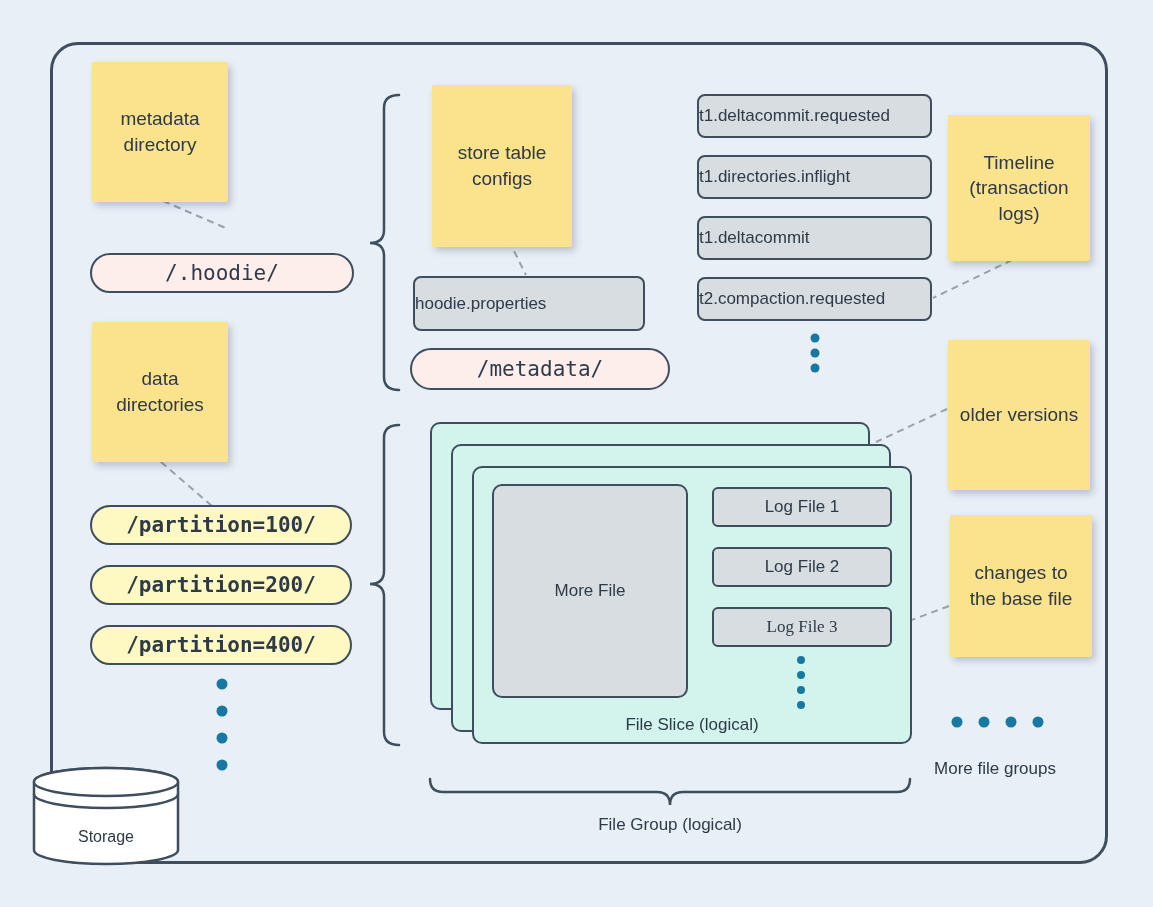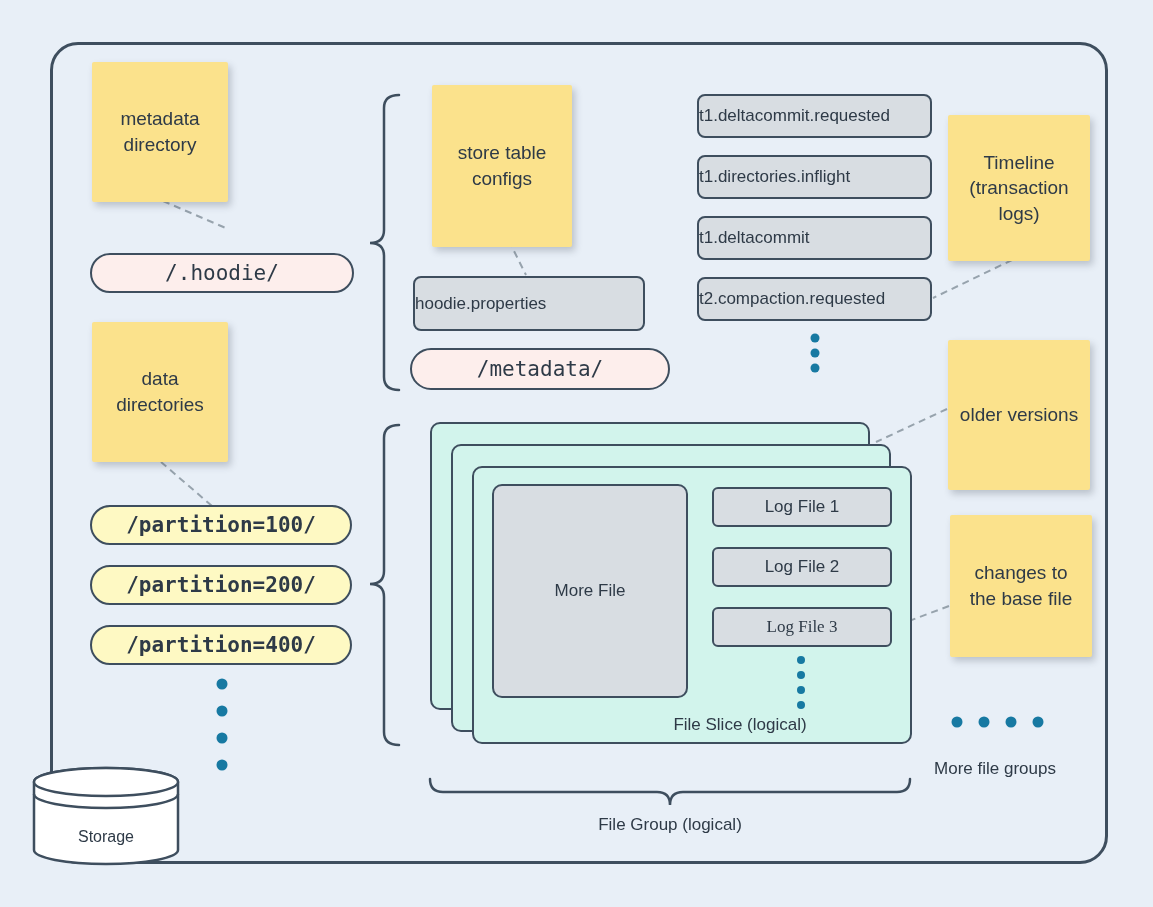--- a/index.html
+++ b/index.html
@@ -77,21 +77,21 @@
 <div class="abs gbox pad" style="left:697px;top:277px;width:235px;height:44px;text-align:right;">t2.compaction.requested</div>
 
 <div class="abs teal" style="left:430px;top:422px;width:440px;height:288px;"></div>
 <div class="abs teal" style="left:451px;top:444px;width:440px;height:288px;"></div>
 <div class="abs teal" style="left:472px;top:466px;width:440px;height:278px;"></div>
 
 <div class="abs gbox center" style="left:492px;top:484px;width:196px;height:214px;border-radius:10px;">More File</div>
 <div class="abs gbox center" style="left:712px;top:487px;width:180px;height:40px;border-radius:6px;">Log File 1</div>
 <div class="abs gbox center" style="left:712px;top:547px;width:180px;height:40px;border-radius:6px;">Log File 2</div>
 <div class="abs gbox center" style="left:712px;top:607px;width:180px;height:40px;border-radius:6px;font-family:Liberation Serif, serif;">Log File 3</div>
-<div class="abs lbl" style="left:472px;top:714px;width:440px;margin-left:48px;">File Slice (logical)</div>
+<div class="abs lbl" style="left:472px;top:714px;width:440px;">File Slice (logical)</div>
 
 <div class="abs lbl" style="left:430px;top:814px;width:480px;">File Group (logical)</div>
 <div class="abs lbl" style="left:930px;top:758px;width:130px;">More file groups</div>
 
 <svg class="overlay z4" width="1153" height="907" viewBox="0 0 1153 907">
   <g fill="#1779a2">
     <g>
       <circle cx="815" cy="338" r="4.5"></circle>
         <circle cx="815" cy="353" r="4.5"></circle>
         <circle cx="815" cy="368" r="4.5"></circle>

